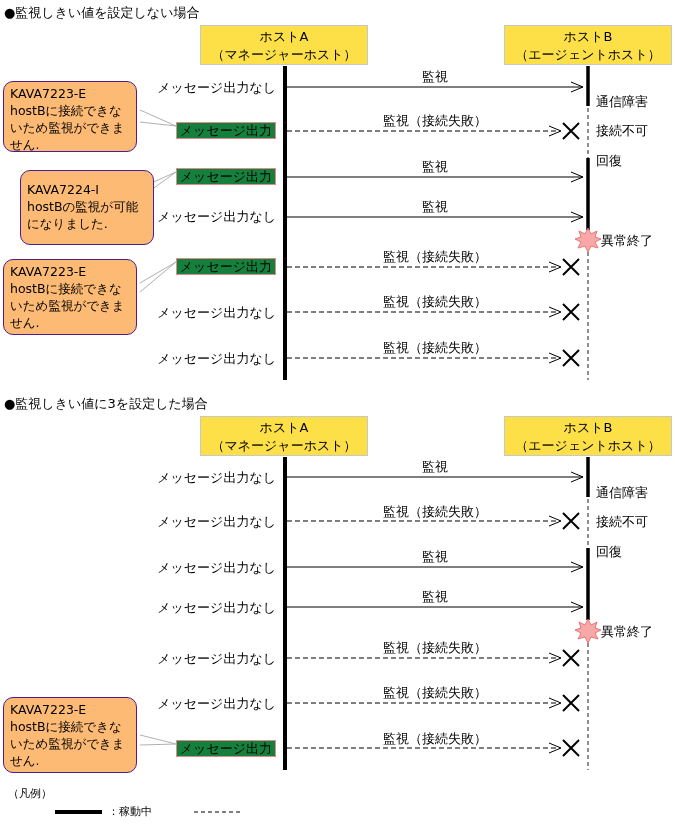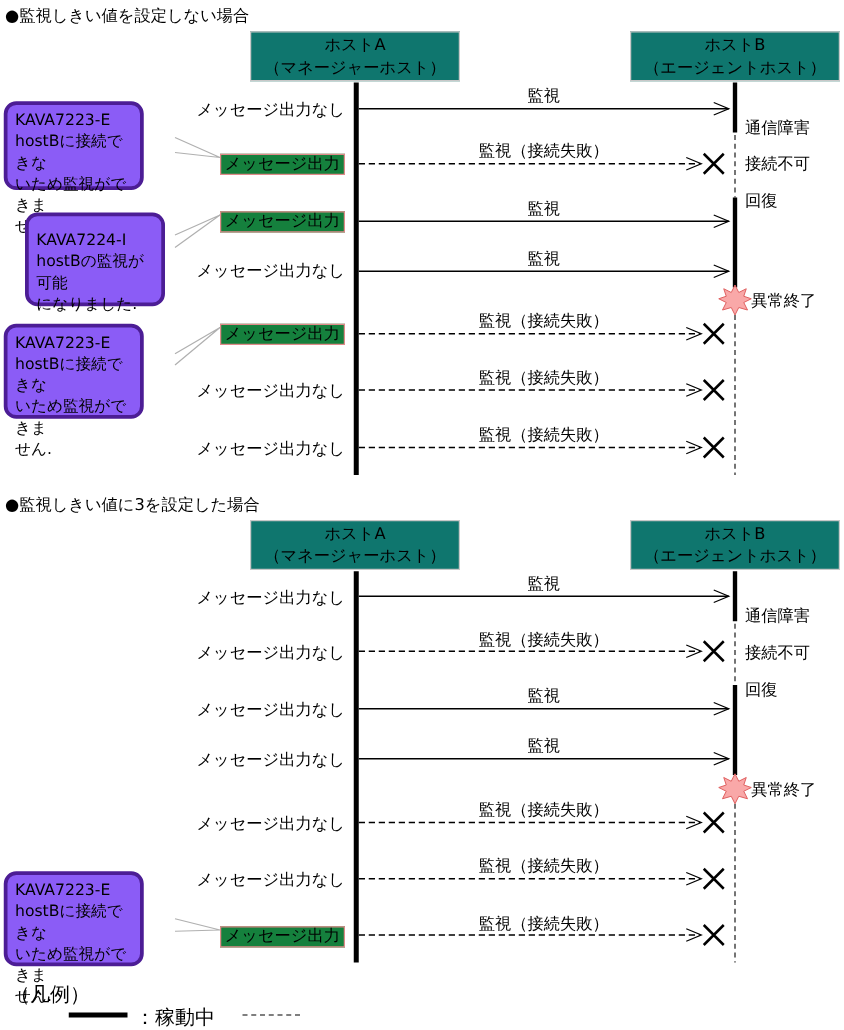--- a/index.html
+++ b/index.html
@@ -1,26 +1,26 @@
 <!DOCTYPE html>
 <html><head>
 <meta charset="utf-8">
 <style>
   html, body { margin:0; padding:0; background:#ffffff; }
   body { width:675px; height:824px; position:relative; overflow:hidden;
          font-family:"DejaVu Sans","Liberation Sans",sans-serif; color:#000; }
   .abs { position:absolute; }
   .section-title { font-size:13px; left:4px; white-space:nowrap; }
-  .hostbox { background:#0f766e; border:1px solid #c8c8c8; font-size:13px;
+  .hostbox { background:#fde047; border:1px solid #c8c8c8; font-size:13px;
              text-align:center; line-height:18px; padding-top:2px; box-sizing:border-box; }
-  .lbl { font-size:16px; white-space:nowrap; }
+  .lbl { font-size:11px; white-space:nowrap; }
   .row-label { font-size:13px; white-space:nowrap; text-align:right; width:130px; left:146px; }
   .hl { background:#15803d; border:1px solid #e08a8a; padding:0 3px; }
-  .callout { background:#8b5cf6; border:3px solid #4c1d95; border-radius:10px; font-size:12.5px;
-             line-height:17px; padding:3px 6px; box-sizing:border-box; width:112px; }
+  .callout { background:#fdba74; border:1px solid #4c1d95; border-radius:10px; font-size:12.5px;
+             line-height:17px; padding:3px 6px; box-sizing:border-box; width:134px; }
   .msg-lbl { font-size:13px; white-space:nowrap; text-align:center; }
   .state-lbl { font-size:13px; white-space:nowrap; }
   svg { position:absolute; left:0; top:0; }
 </style>
 </head>
 <body>
 
 <div class="abs section-title" style="top:4px;">●監視しきい値を設定しない場合</div>
 
 <div class="abs hostbox" style="left:200px;top:25px;width:168px;height:40px;">

